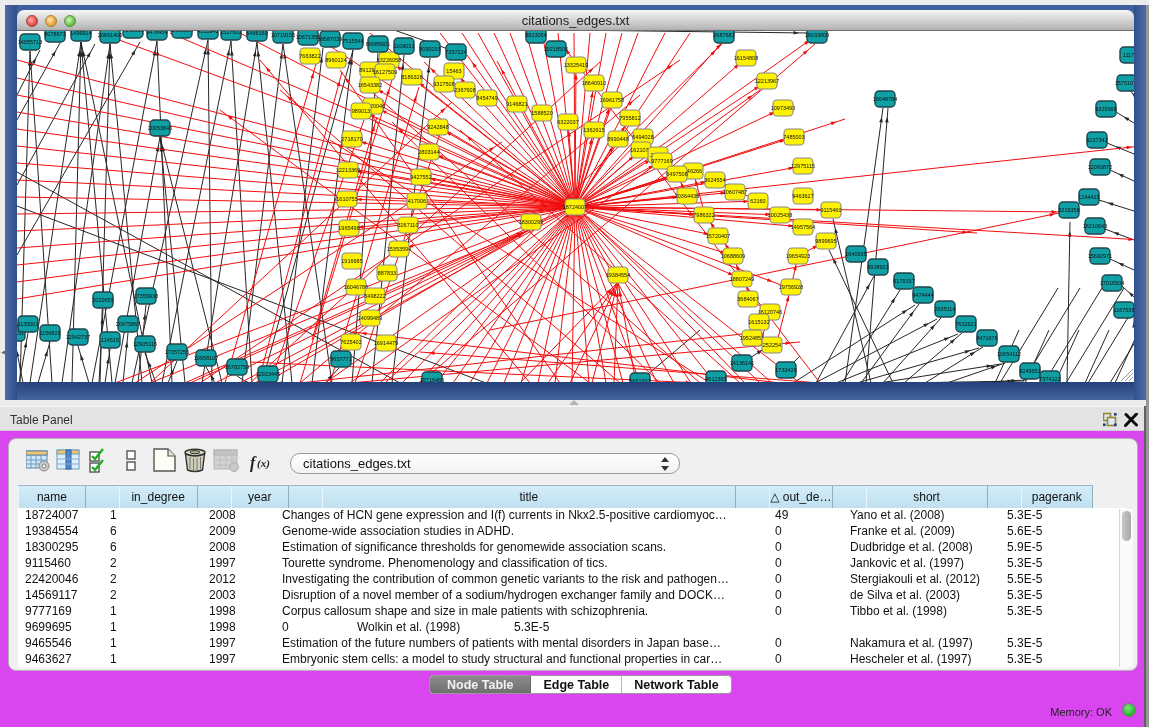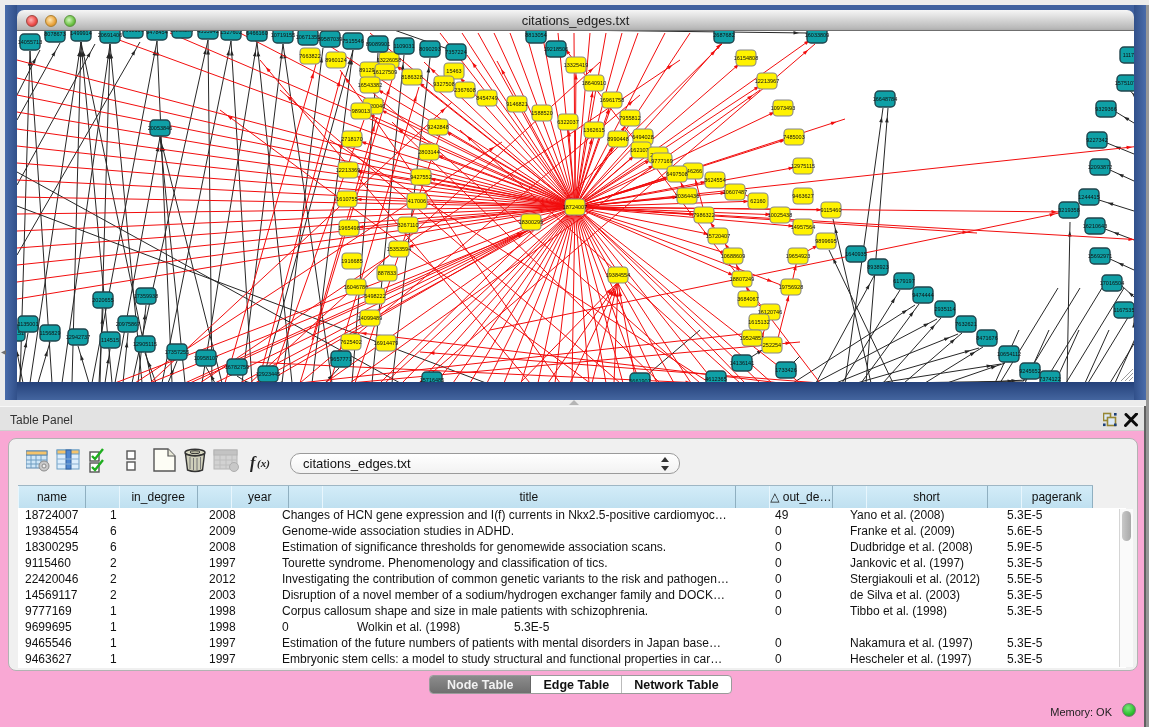--- a/index.html
+++ b/index.html
@@ -13,21 +13,21 @@
 #titlebar { position:absolute; left:17px; top:10px; width:1117px; height:21px;
   border-radius:7px 7px 0 0;
   background:linear-gradient(#f6f6f6,#d8d8d8 45%,#b9b9b9 90%,#adadad);
   border-bottom:1px solid #6f6f6f; }
 #titlebar .t { text-align:center; font-size:13px; color:#222; line-height:21px; }
 .tl { position:absolute; top:5px; width:12px; height:12px; border-radius:50%; }
 #rightstrip { position:absolute; right:0; top:5px; width:3px; height:722px; background:#979797; z-index:9; }
 #tpedge { position:absolute; right:3px; top:406px; width:2px; height:321px; background:#606060; z-index:9; }
 #grip { position:absolute; left:569px; top:400px; width:0; height:0;
   border-left:5px solid transparent; border-right:5px solid transparent; border-bottom:5px solid #b5b5b5; }
-#tablepanel { position:absolute; left:0; top:406px; width:1149px; height:321px; background:#f9a8d4; }
+#tablepanel { position:absolute; left:0; top:406px; width:1149px; height:321px; background:#d946ef; }
 #tphead { position:absolute; left:0; top:0; width:1149px; height:25px; background:#e3e3e3;
   border-top:1px solid #f8f8f8; border-bottom:1px solid #cfcfcf; }
 #tphead .t { position:absolute; left:10px; top:6px; font-size:12px; color:#333; }
 #innerpanel { position:absolute; left:8px; top:32px; width:1130px; height:233px;
   background:#f0f0f0; border:1px solid #b2b2b2; border-radius:8px; }
 #toolbar { position:absolute; left:17px; top:9px; height:32px; }
 #combo { position:absolute; left:281px; top:14px; width:390px; height:21px; border:1px solid #9a9a9a;
   border-radius:10px; background:linear-gradient(#fff,#f2f2f2); font-size:13px; color:#111;
   line-height:19px; padding-left:12px; }
 #thead { position:absolute; left:9px; top:46px; width:1075px; height:23px; display:flex;

